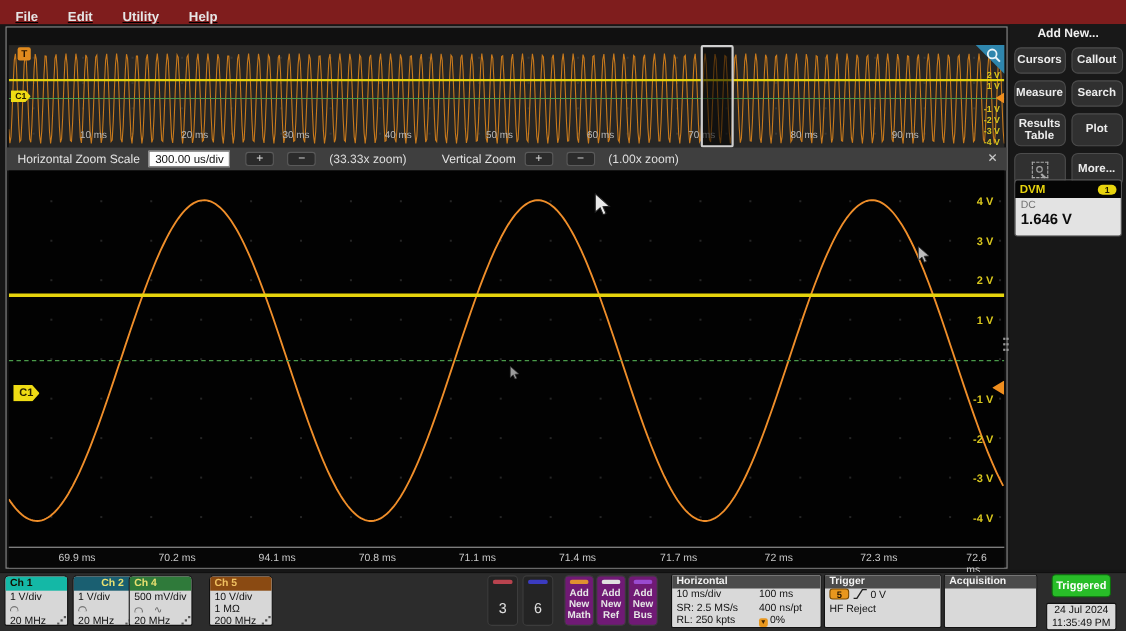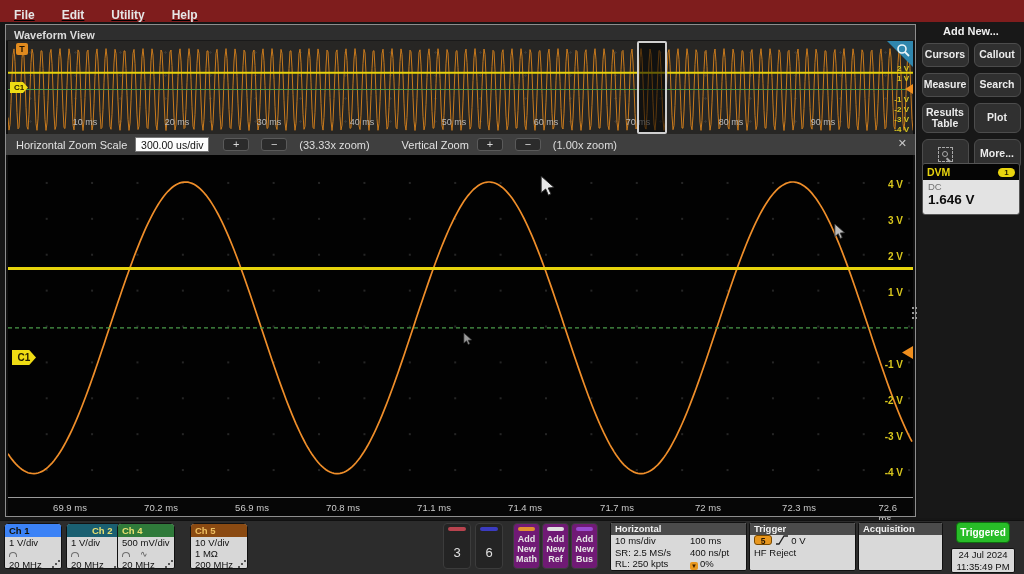--- a/index.html
+++ b/index.html
@@ -101,23 +101,20 @@
 <div id="root">
 
   <div class="menubar">
     <span>File</span>
     <span>Edit</span>
     <span>Utility</span>
     <span>Help</span>
   </div>
 
   <div class="left-wrap">
-    <div class="tabbar">
-      <span>Waveform View</span>
-    </div>
 
     <div class="overview" id="ovplot">
       <svg id="ov-svg" width="905" height="93">
           <path d="M0.0,76.5L1.0,89.1L2.0,83.5L3.0,62.3L4.0,35.0L5.0,13.7L6.0,7.9L7.0,20.3L8.0,45.3L9.0,71.7L10.0,87.8L11.0,86.3L12.0,68.0L13.0,41.0L14.0,17.3L15.0,7.6L16.0,16.1L17.0,39.1L18.0,66.3L19.0,85.6L20.0,88.3L21.0,73.2L22.0,47.2L23.0,21.7L24.0,8.2L25.0,12.7L26.0,33.2L27.0,60.5L28.0,82.5L29.0,89.3L30.0,77.9L31.0,53.4L32.0,26.7L33.0,9.8L34.0,10.1L35.0,27.6L36.0,54.4L37.0,78.6L38.0,89.4L39.0,81.9L40.0,59.5L41.0,32.2L42.0,12.2L43.0,8.4L44.0,22.5L45.0,48.2L46.0,74.1L47.0,88.5L48.0,85.1L49.0,65.4L50.0,38.1L51.0,15.5L52.0,7.6L53.0,18.0L54.0,42.0L55.0,68.9L56.0,86.7L57.0,87.5L58.0,70.8L59.0,44.2L60.0,19.5L61.0,7.8L62.0,14.2L63.0,36.0L64.0,63.3L65.0,84.1L66.0,88.9L67.0,75.8L68.0,50.4L69.0,24.3L70.0,8.9L71.0,11.2L72.0,30.2L73.0,57.4L74.0,80.6L75.0,89.5L76.0,80.1L77.0,56.6L78.0,29.5L79.0,10.9L80.0,9.1L81.0,24.9L82.0,51.2L83.0,76.3L84.0,89.0L85.0,83.7L86.0,62.6L87.0,35.3L88.0,13.8L89.0,7.9L90.0,20.1L91.0,45.0L92.0,71.5L93.0,87.7L94.0,86.4L95.0,68.3L96.0,41.3L97.0,17.5L98.0,7.6L99.0,15.9L100.0,38.8L101.0,66.0L102.0,85.4L103.0,88.3L104.0,73.5L105.0,47.5L106.0,21.9L107.0,8.3L108.0,12.6L109.0,32.9L110.0,60.2L111.0,82.3L112.0,89.3L113.0,78.1L114.0,53.7L115.0,27.0L116.0,9.9L117.0,10.0L118.0,27.4L119.0,54.2L120.0,78.4L121.0,89.4L122.0,82.1L123.0,59.8L124.0,32.5L125.0,12.3L126.0,8.4L127.0,22.3L128.0,47.9L129.0,73.9L130.0,88.5L131.0,85.2L132.0,65.6L133.0,38.4L134.0,15.7L135.0,7.6L136.0,17.8L137.0,41.7L138.0,68.7L139.0,86.6L140.0,87.6L141.0,71.1L142.0,44.5L143.0,19.7L144.0,7.8L145.0,14.1L146.0,35.7L147.0,63.0L148.0,83.9L149.0,89.0L150.0,76.0L151.0,50.7L152.0,24.5L153.0,9.0L154.0,11.1L155.0,30.0L156.0,57.1L157.0,80.4L158.0,89.5L159.0,80.3L160.0,56.9L161.0,29.8L162.0,11.0L163.0,9.0L164.0,24.6L165.0,50.9L166.0,76.1L167.0,89.0L168.0,83.8L169.0,62.9L170.0,35.5L171.0,14.0L172.0,7.8L173.0,19.9L174.0,44.7L175.0,71.2L176.0,87.6L177.0,86.6L178.0,68.5L179.0,41.6L180.0,17.7L181.0,7.6L182.0,15.8L183.0,38.5L184.0,65.8L185.0,85.3L186.0,88.4L187.0,73.7L188.0,47.8L189.0,22.2L190.0,8.3L191.0,12.4L192.0,32.6L193.0,60.0L194.0,82.2L195.0,89.3L196.0,78.3L197.0,54.0L198.0,27.2L199.0,10.0L200.0,9.9L201.0,27.1L202.0,53.9L203.0,78.2L204.0,89.3L205.0,82.2L206.0,60.1L207.0,32.8L208.0,12.5L209.0,8.3L210.0,22.1L211.0,47.6L212.0,73.6L213.0,88.4L214.0,85.4L215.0,65.9L216.0,38.7L217.0,15.8L218.0,7.6L219.0,17.6L220.0,41.5L221.0,68.4L222.0,86.5L223.0,87.6L224.0,71.3L225.0,44.8L226.0,20.0L227.0,7.9L228.0,13.9L229.0,35.4L230.0,62.8L231.0,83.8L232.0,89.0L233.0,76.2L234.0,51.0L235.0,24.7L236.0,9.1L237.0,11.0L238.0,29.7L239.0,56.8L240.0,80.2L241.0,89.5L242.0,80.5L243.0,57.2L244.0,30.1L245.0,11.2L246.0,9.0L247.0,24.4L248.0,50.6L249.0,75.9L250.0,89.0L251.0,84.0L252.0,63.2L253.0,35.8L254.0,14.1L255.0,7.8L256.0,19.7L257.0,44.4L258.0,71.0L259.0,87.5L260.0,86.7L261.0,68.8L262.0,41.9L263.0,17.9L264.0,7.6L265.0,15.6L266.0,38.3L267.0,65.5L268.0,85.2L269.0,88.5L270.0,73.9L271.0,48.1L272.0,22.4L273.0,8.4L274.0,12.3L275.0,32.4L276.0,59.7L277.0,82.0L278.0,89.4L279.0,78.5L280.0,54.3L281.0,27.5L282.0,10.1L283.0,9.8L284.0,26.9L285.0,53.6L286.0,78.0L287.0,89.3L288.0,82.4L289.0,60.4L290.0,33.0L291.0,12.6L292.0,8.2L293.0,21.8L294.0,47.4L295.0,73.4L296.0,88.3L297.0,85.5L298.0,66.2L299.0,39.0L300.0,16.0L301.0,7.6L302.0,17.4L303.0,41.2L304.0,68.2L305.0,86.4L306.0,87.7L307.0,71.6L308.0,45.1L309.0,20.2L310.0,7.9L311.0,13.8L312.0,35.1L313.0,62.5L314.0,83.6L315.0,89.1L316.0,76.4L317.0,51.3L318.0,25.0L319.0,9.1L320.0,10.9L321.0,29.4L322.0,56.5L323.0,80.0L324.0,89.5L325.0,80.6L326.0,57.5L327.0,30.3L328.0,11.3L329.0,8.9L330.0,24.2L331.0,50.3L332.0,75.7L333.0,88.9L334.0,84.1L335.0,63.4L336.0,36.1L337.0,14.3L338.0,7.8L339.0,19.5L340.0,44.1L341.0,70.7L342.0,87.4L343.0,86.8L344.0,69.0L345.0,42.2L346.0,18.1L347.0,7.6L348.0,15.4L349.0,38.0L350.0,65.2L351.0,85.0L352.0,88.5L353.0,74.2L354.0,48.4L355.0,22.6L356.0,8.4L357.0,12.1L358.0,32.1L359.0,59.4L360.0,81.8L361.0,89.4L362.0,78.7L363.0,54.6L364.0,27.7L365.0,10.2L366.0,9.7L367.0,26.6L368.0,53.3L369.0,77.8L370.0,89.3L371.0,82.6L372.0,60.6L373.0,33.3L374.0,12.8L375.0,8.2L376.0,21.6L377.0,47.1L378.0,73.1L379.0,88.2L380.0,85.6L381.0,66.4L382.0,39.2L383.0,16.2L384.0,7.6L385.0,17.3L386.0,40.9L387.0,67.9L388.0,86.3L389.0,87.8L390.0,71.8L391.0,45.4L392.0,20.4L393.0,7.9L394.0,13.6L395.0,34.9L396.0,62.2L397.0,83.5L398.0,89.1L399.0,76.6L400.0,51.6L401.0,25.2L402.0,9.2L403.0,10.8L404.0,29.2L405.0,56.2L406.0,79.8L407.0,89.5L408.0,80.8L409.0,57.8L410.0,30.6L411.0,11.4L412.0,8.8L413.0,23.9L414.0,50.0L415.0,75.5L416.0,88.9L417.0,84.3L418.0,63.7L419.0,36.4L420.0,14.5L421.0,7.8L422.0,19.2L423.0,43.8L424.0,70.5L425.0,87.3L426.0,86.9L427.0,69.3L428.0,42.4L429.0,18.3L430.0,7.7L431.0,15.2L432.0,37.7L433.0,65.0L434.0,84.9L435.0,88.6L436.0,74.4L437.0,48.7L438.0,22.8L439.0,8.5L440.0,12.0L441.0,31.8L442.0,59.1L443.0,81.6L444.0,89.4L445.0,78.9L446.0,54.9L447.0,28.0L448.0,10.3L449.0,9.6L450.0,26.4L451.0,53.0L452.0,77.6L453.0,89.3L454.0,82.7L455.0,60.9L456.0,33.6L457.0,12.9L458.0,8.1L459.0,21.4L460.0,46.8L461.0,72.9L462.0,88.2L463.0,85.7L464.0,66.7L465.0,39.5L466.0,16.4L467.0,7.6L468.0,17.1L469.0,40.6L470.0,67.6L471.0,86.2L472.0,87.9L473.0,72.0L474.0,45.7L475.0,20.6L476.0,8.0L477.0,13.5L478.0,34.6L479.0,61.9L480.0,83.3L481.0,89.1L482.0,76.8L483.0,51.9L484.0,25.5L485.0,9.3L486.0,10.7L487.0,28.9L488.0,55.9L489.0,79.6L490.0,89.4L491.0,81.0L492.0,58.1L493.0,30.9L494.0,11.5L495.0,8.7L496.0,23.7L497.0,49.7L498.0,75.2L499.0,88.8L500.0,84.4L501.0,64.0L502.0,36.7L503.0,14.6L504.0,7.7L505.0,19.0L506.0,43.5L507.0,70.2L508.0,87.2L509.0,87.0L510.0,69.6L511.0,42.7L512.0,18.5L513.0,7.7L514.0,15.1L515.0,37.4L516.0,64.7L517.0,84.8L518.0,88.7L519.0,74.6L520.0,48.9L521.0,23.1L522.0,8.6L523.0,11.9L524.0,31.6L525.0,58.8L526.0,81.5L527.0,89.4L528.0,79.1L529.0,55.1L530.0,28.2L531.0,10.4L532.0,9.5L533.0,26.1L534.0,52.7L535.0,77.4L536.0,89.2L537.0,82.9L538.0,61.2L539.0,33.9L540.0,13.1L541.0,8.1L542.0,21.2L543.0,46.5L544.0,72.7L545.0,88.1L546.0,85.9L547.0,67.0L548.0,39.8L549.0,16.6L550.0,7.6L551.0,16.9L552.0,40.3L553.0,67.4L554.0,86.1L555.0,88.0L556.0,72.3L557.0,46.0L558.0,20.8L559.0,8.0L560.0,13.3L561.0,34.3L562.0,61.7L563.0,83.1L564.0,89.2L565.0,77.1L566.0,52.2L567.0,25.7L568.0,9.4L569.0,10.5L570.0,28.6L571.0,55.6L572.0,79.4L573.0,89.4L574.0,81.2L575.0,58.3L576.0,31.1L577.0,11.7L578.0,8.7L579.0,23.5L580.0,49.4L581.0,75.0L582.0,88.8L583.0,84.5L584.0,64.3L585.0,36.9L586.0,14.8L587.0,7.7L588.0,18.8L589.0,43.2L590.0,70.0L591.0,87.1L592.0,87.1L593.0,69.8L594.0,43.0L595.0,18.7L596.0,7.7L597.0,14.9L598.0,37.1L599.0,64.4L600.0,84.6L601.0,88.7L602.0,74.9L603.0,49.2L604.0,23.3L605.0,8.6L606.0,11.8L607.0,31.3L608.0,58.5L609.0,81.3L610.0,89.4L611.0,79.3L612.0,55.4L613.0,28.5L614.0,10.5L615.0,9.4L616.0,25.9L617.0,52.4L618.0,77.2L619.0,89.2L620.0,83.0L621.0,61.5L622.0,34.1L623.0,13.2L624.0,8.0L625.0,21.0L626.0,46.2L627.0,72.4L628.0,88.0L629.0,86.0L630.0,67.2L631.0,40.1L632.0,16.8L633.0,7.6L634.0,16.7L635.0,40.0L636.0,67.1L637.0,85.9L638.0,88.1L639.0,72.5L640.0,46.3L641.0,21.0L642.0,8.1L643.0,13.2L644.0,34.0L645.0,61.4L646.0,83.0L647.0,89.2L648.0,77.3L649.0,52.5L650.0,26.0L651.0,9.5L652.0,10.4L653.0,28.4L654.0,55.3L655.0,79.2L656.0,89.4L657.0,81.4L658.0,58.6L659.0,31.4L660.0,11.8L661.0,8.6L662.0,23.2L663.0,49.1L664.0,74.8L665.0,88.7L666.0,84.7L667.0,64.5L668.0,37.2L669.0,15.0L670.0,7.7L671.0,18.6L672.0,42.9L673.0,69.7L674.0,87.0L675.0,87.2L676.0,70.1L677.0,43.3L678.0,18.9L679.0,7.7L680.0,14.7L681.0,36.8L682.0,64.2L683.0,84.5L684.0,88.8L685.0,75.1L686.0,49.5L687.0,23.5L688.0,8.7L689.0,11.6L690.0,31.0L691.0,58.2L692.0,81.1L693.0,89.4L694.0,79.5L695.0,55.7L696.0,28.7L697.0,10.6L698.0,9.4L699.0,25.6L700.0,52.1L701.0,77.0L702.0,89.2L703.0,83.2L704.0,61.8L705.0,34.4L706.0,13.4L707.0,8.0L708.0,20.7L709.0,45.9L710.0,72.2L711.0,87.9L712.0,86.1L713.0,67.5L714.0,40.4L715.0,16.9L716.0,7.6L717.0,16.5L718.0,39.7L719.0,66.9L720.0,85.8L721.0,88.1L722.0,72.8L723.0,46.6L724.0,21.3L725.0,8.1L726.0,13.0L727.0,33.8L728.0,61.1L729.0,82.8L730.0,89.2L731.0,77.5L732.0,52.8L733.0,26.2L734.0,9.6L735.0,10.3L736.0,28.1L737.0,55.0L738.0,79.0L739.0,89.4L740.0,81.5L741.0,58.9L742.0,31.7L743.0,11.9L744.0,8.5L745.0,23.0L746.0,48.8L747.0,74.6L748.0,88.6L749.0,84.8L750.0,64.8L751.0,37.5L752.0,15.1L753.0,7.7L754.0,18.4L755.0,42.6L756.0,69.5L757.0,86.9L758.0,87.3L759.0,70.3L760.0,43.6L761.0,19.1L762.0,7.7L763.0,14.6L764.0,36.6L765.0,63.9L766.0,84.4L767.0,88.8L768.0,75.3L769.0,49.8L770.0,23.8L771.0,8.8L772.0,11.5L773.0,30.8L774.0,58.0L775.0,80.9L776.0,89.5L777.0,79.7L778.0,56.0L779.0,29.0L780.0,10.7L781.0,9.3L782.0,25.4L783.0,51.8L784.0,76.8L785.0,89.1L786.0,83.4L787.0,62.0L788.0,34.7L789.0,13.5L790.0,8.0L791.0,20.5L792.0,45.6L793.0,72.0L794.0,87.9L795.0,86.2L796.0,67.7L797.0,40.7L798.0,17.1L799.0,7.6L800.0,16.3L801.0,39.4L802.0,66.6L803.0,85.7L804.0,88.2L805.0,73.0L806.0,46.9L807.0,21.5L808.0,8.2L809.0,12.9L810.0,33.5L811.0,60.8L812.0,82.7L813.0,89.3L814.0,77.7L815.0,53.1L816.0,26.4L817.0,9.7L818.0,10.2L819.0,27.9L820.0,54.8L821.0,78.8L822.0,89.4L823.0,81.7L824.0,59.2L825.0,31.9L826.0,12.1L827.0,8.5L828.0,22.8L829.0,48.5L830.0,74.3L831.0,88.6L832.0,85.0L833.0,65.1L834.0,37.8L835.0,15.3L836.0,7.6L837.0,18.2L838.0,42.3L839.0,69.2L840.0,86.8L841.0,87.4L842.0,70.6L843.0,43.9L844.0,19.3L845.0,7.8L846.0,14.4L847.0,36.3L848.0,63.6L849.0,84.2L850.0,88.9L851.0,75.5L852.0,50.1L853.0,24.0L854.0,8.8L855.0,11.4L856.0,30.5L857.0,57.7L858.0,80.8L859.0,89.5L860.0,79.9L861.0,56.3L862.0,29.3L863.0,10.8L864.0,9.2L865.0,25.1L866.0,51.5L867.0,76.6L868.0,89.1L869.0,83.5L870.0,62.3L871.0,35.0L872.0,13.7L873.0,7.9L874.0,20.3L875.0,45.3L876.0,71.7L877.0,87.8L878.0,86.3L879.0,68.0L880.0,41.0L881.0,17.3L882.0,7.6L883.0,16.1L884.0,39.1L885.0,66.3L886.0,85.6L887.0,88.3L888.0,73.2L889.0,47.2L890.0,21.7L891.0,8.2L892.0,12.7L893.0,33.2L894.0,60.5L895.0,82.5L896.0,89.3L897.0,77.9L898.0,53.4L899.0,26.7L900.0,9.8L901.0,10.1L902.0,27.6L903.0,54.5L904.0,78.6L905.0,89.4" fill="none" stroke="#c97a1c" stroke-width="1"></path>
           <line x1="0" x2="905" y1="48.5" y2="48.5" stroke="#4a9a4a" stroke-width="1"></line>
           <line x1="0" x2="905" y1="31.8" y2="31.8" stroke="#e6d40c" stroke-width="2"></line>
         </svg>
       <div class="trig-T">T</div>
       <div class="c1-badge" style="left:2px; top:41px; width:18px; height:11px; font-size:8px; line-height:11px;">C1</div>
       <div class="t-arrow" style="right:0; top:43px; width:8px; height:10px;"></div>
@@ -180,21 +177,21 @@
           <span class="mv-ylab" style="top: 281px;">-3 V</span>
           <span class="mv-ylab" style="top: 317px;">-4 V</span>
         </div>
       <div class="resize-handle">
           <i></i>
         </div>
     </div>
     <div class="axisrow" id="mv-xticks">
         <span class="mv-xtick" style="left: 62px;">69.9 ms</span>
         <span class="mv-xtick" style="left: 153px;">70.2 ms</span>
-        <span class="mv-xtick" style="left: 244px;">56.9 ms</span>
+        <span class="mv-xtick" style="left: 244px;">94.1 ms</span>
         <span class="mv-xtick" style="left: 335px;">70.8 ms</span>
         <span class="mv-xtick" style="left: 426px;">71.1 ms</span>
         <span class="mv-xtick" style="left: 517px;">71.4 ms</span>
         <span class="mv-xtick" style="left: 609px;">71.7 ms</span>
         <span class="mv-xtick" style="left: 700px;">72 ms</span>
         <span class="mv-xtick" style="left: 791px;">72.3 ms</span>
         <span class="mv-xtick" style="left: 882px;">72.6 ms</span>
       </div>
   </div>
 
@@ -234,21 +231,21 @@
       <div class="dvm-body">
         <div class="dvm-mode">DC</div>
         <div class="dvm-value">1.646 V</div>
       </div>
     </div>
   </div>
 
   <div class="bottombar">
 
     <div class="chbadge" style="left:4px;">
-      <div class="ch-head" style="background: #3b82f6;">
+      <div class="ch-head" style="background: #14b8a6;">
         <span style="color: rgb(20, 16, 0);">Ch 1</span>
       </div>
       <div class="ch-body">
         <div class="ch-b1">1 V/div</div>
         <div class="ch-row2"><span class="probe-arc"></span></div>
         <div class="ch-row3">
             <span>20 MHz</span>
             <span class="steps-icon"></span>
           </div>
       </div>

